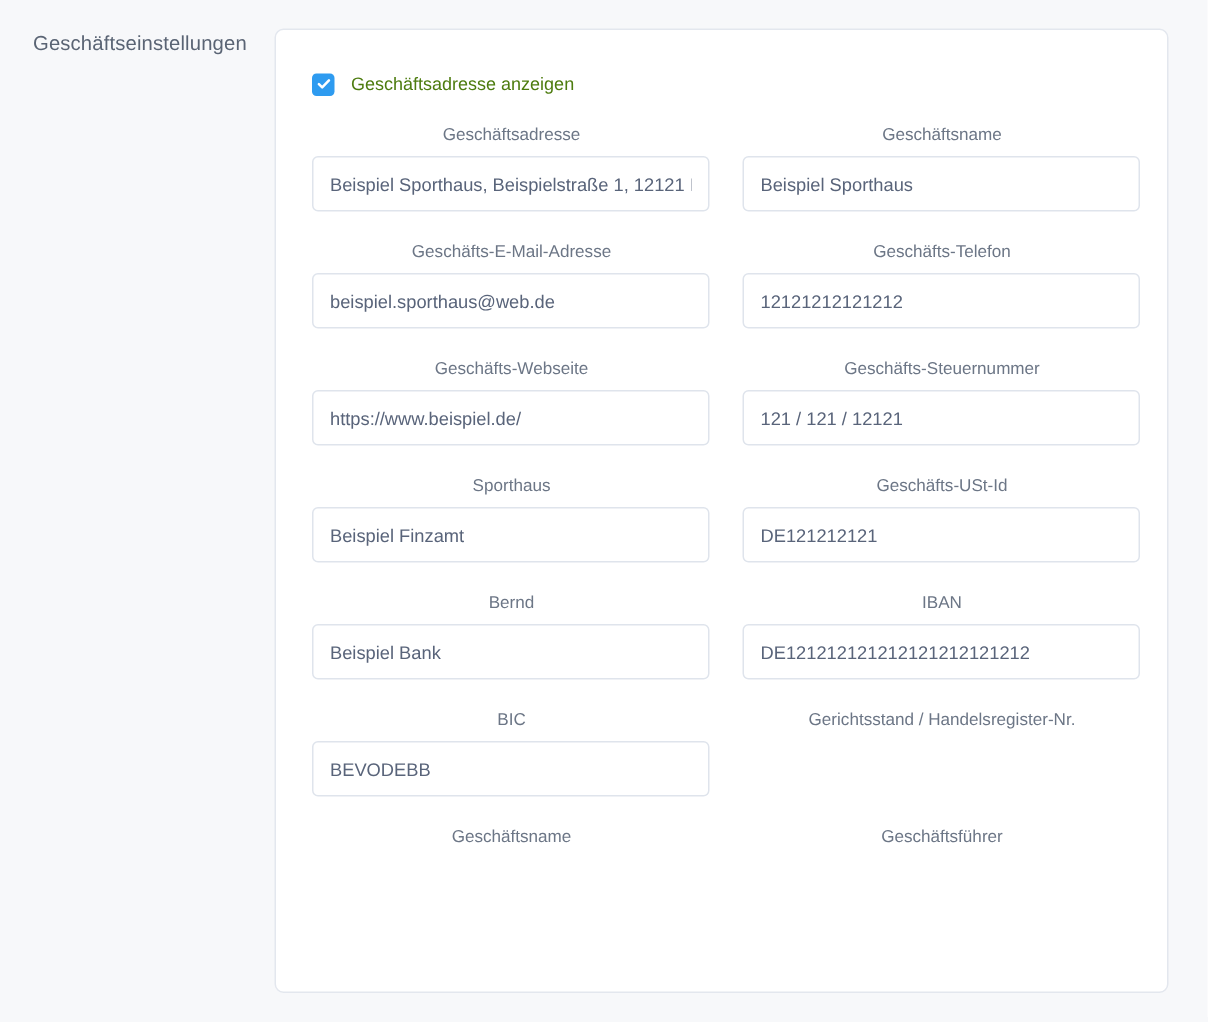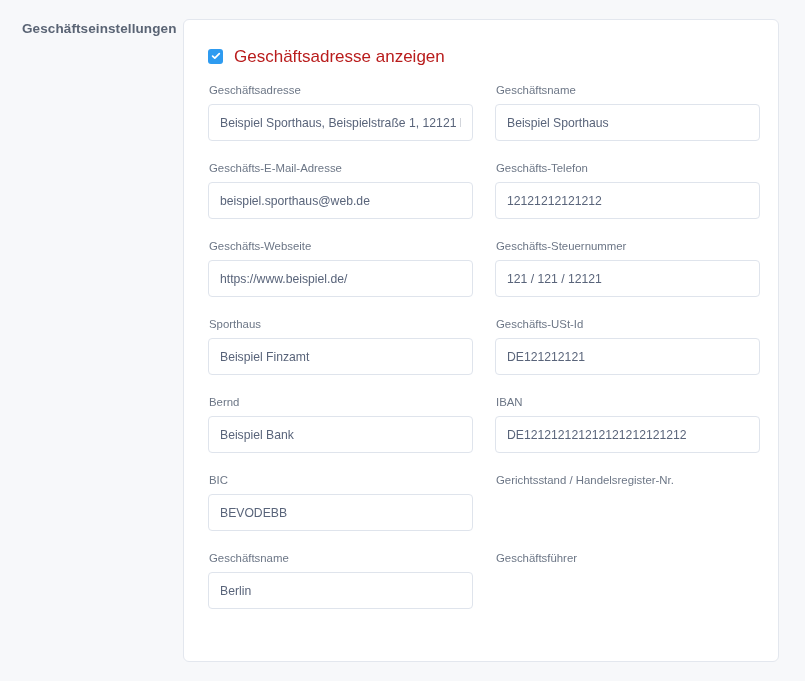--- a/index.html
+++ b/index.html
@@ -25,21 +25,21 @@
 
   
   .page-title {
     position: absolute;
     left: 22px;
     top: 20px;
     width: 150px;
     font-size: 13.5px;
     line-height: 18px;
     color: #5a6474;
-    font-weight: 700;
+    font-weight: 400;
     letter-spacing: 0.1px;
   }
 
   
   .card {
     position: absolute;
     left: 183px;
     top: 19px;
     width: 596px;
     height: 643px;
@@ -67,22 +67,22 @@
     background: #2e9bf0;
     display: inline-flex;
     align-items: center;
     justify-content: center;
     flex: 0 0 auto;
     box-sizing: border-box;
   }
   .checkbox-box svg { display: block; }
   .checkbox-label {
     margin-left: 11px;
-    font-size: 17px;
-    color: #b91c1c;
+    font-size: 12px;
+    color: #4d7c0f;
     line-height: 15px;
     white-space: nowrap;
   }
 
   
   .form-grid {
     margin-top: 18px;
     display: grid;
     grid-template-columns: 265px 265px;
     column-gap: 22px;
@@ -92,20 +92,21 @@
     height: 78px;
     box-sizing: border-box;
   }
   .field-label {
     display: block;
     font-size: 11.4px;
     color: #6c7686;
     line-height: 14px;
     margin: 0 0 7px 1px;
     white-space: nowrap;
+    text-align: center;
   }
   .field-input {
     display: block;
     width: 265px;
     height: 37px;
     box-sizing: border-box;
     border: 1px solid #dfe4ec;
     border-radius: 4px;
     background: #ffffff;
     padding: 0 11px;
@@ -195,21 +196,20 @@
           <label class="field-label">BIC</label>
           <input class="field-input" type="text" value="BEVODEBB" style="">
         </div>
 
         <div class="field">
           <label class="field-label">Gerichtsstand / Handelsregister-Nr.</label>
         </div>
 
         <div class="field">
           <label class="field-label">Geschäftsname</label>
-          <input class="field-input" type="text" value="Berlin" style="">
         </div>
 
         <div class="field">
           <label class="field-label">Geschäftsführer</label>
         </div>
 
       </div>
     </div>
   </div>
 </div>

